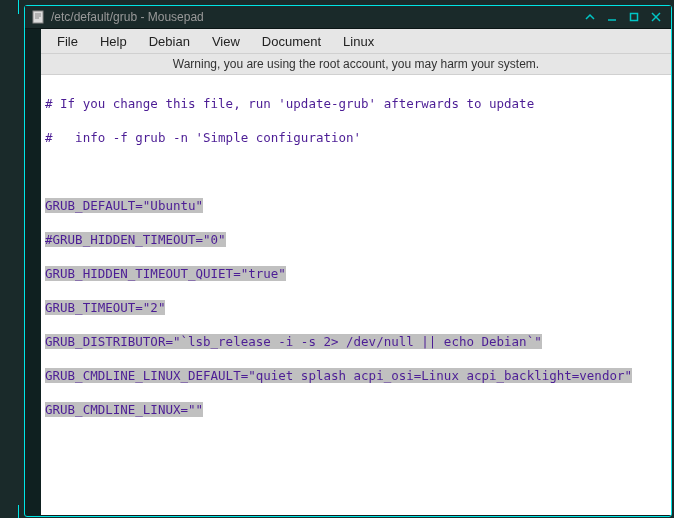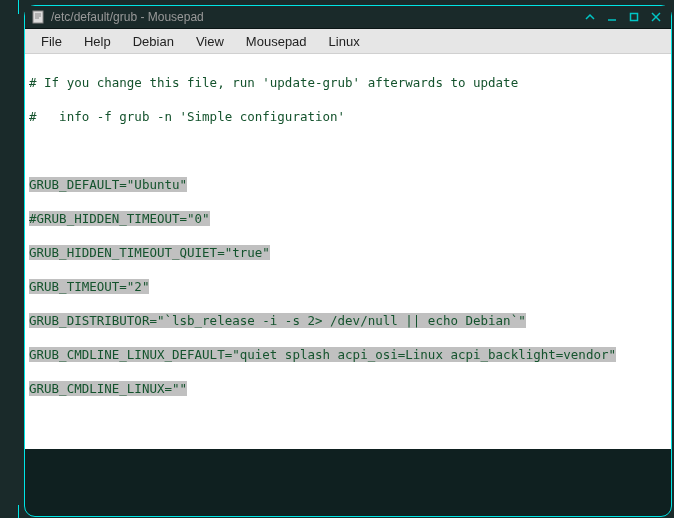--- a/index.html
+++ b/index.html
@@ -12,21 +12,21 @@
     overflow: hidden;
     position: relative;
   }
   .outer-frame {
     position: absolute;
     left: 24px;
     top: 5px;
     width: 646px;
     height: 510px;
     border: 1px solid #00e5e5;
-    border-radius: 11px;
+    border-radius: 3px;
     background: #0f2020;
   }
   .titlebar {
     height: 22px;
     background: #1a2a2a;
     display: flex;
     align-items: center;
     padding: 0 6px;
     color: #888;
     font-size: 12px;
@@ -52,23 +52,24 @@
     display: flex;
     align-items: center;
     justify-content: center;
     color: #00c5c5;
     cursor: pointer;
     font-size: 12px;
     font-weight: bold;
   }
   .app-body {
     background: #f0f0f0;
-    height: 420px;
+    height: 486px;
     display: flex;
     flex-direction: column;
+    margin-left: 16px;
   }
   .menubar {
     background: #e6e6e6;
     height: 24px;
     display: flex;
     align-items: center;
     padding: 0 6px;
     gap: 2px;
     border-bottom: 1px solid #d0d0d0;
     font-size: 13px;
@@ -87,21 +88,21 @@
     border-bottom: 1px solid #d0d0d0;
   }
   .editor {
     flex: 1;
     background: #fff;
     overflow: auto;
     padding: 3px 4px;
     font-family: "DejaVu Sans Mono", monospace;
     font-size: 12.5px;
     line-height: 17px;
-    color: #14532d;
+    color: #4c1d95;
     white-space: pre;
   }
   .editor .line { display: block; min-height: 17px; }
   .editor .sel {
     background: #c0c0c0;
     display: inline;
   }
   .corner-bracket {
     position: absolute;
     width: 26px;
@@ -149,23 +150,24 @@
         </svg>
     </span>
   </div>
 
   <div class="app-body">
     <div class="menubar">
       <span class="menu-item">File</span>
       <span class="menu-item">Help</span>
       <span class="menu-item">Debian</span>
       <span class="menu-item">View</span>
-      <span class="menu-item">Mousepad</span>
+      <span class="menu-item">Document</span>
       <span class="menu-item">Linux</span>
     </div>
+    <div class="warning-bar">Warning, you are using the root account, you may harm your system.</div>
     <div class="editor">
 <span class="line"># If you change this file, run 'update-grub' afterwards to update</span>
 <span class="line">#   info -f grub -n 'Simple configuration'</span>
 <span class="line"></span>
 <span class="line"><span class="sel">GRUB_DEFAULT="Ubuntu"</span></span>
 <span class="line"><span class="sel">#GRUB_HIDDEN_TIMEOUT="0"</span></span>
 <span class="line"><span class="sel">GRUB_HIDDEN_TIMEOUT_QUIET="true"</span></span>
 <span class="line"><span class="sel">GRUB_TIMEOUT="2"</span></span>
 <span class="line"><span class="sel">GRUB_DISTRIBUTOR="`lsb_release -i -s 2&gt; /dev/null || echo Debian`"</span></span>
 <span class="line"><span class="sel">GRUB_CMDLINE_LINUX_DEFAULT="quiet splash acpi_osi=Linux acpi_backlight=vendor"</span></span>

